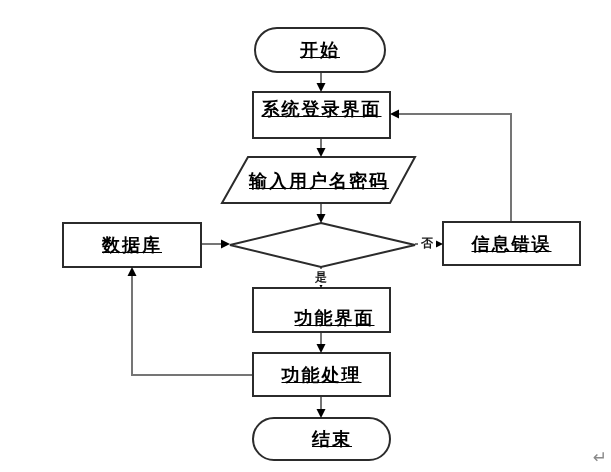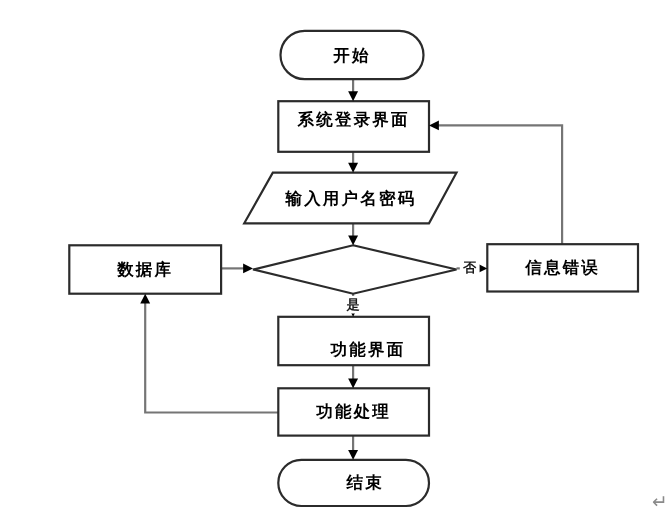--- a/index.html
+++ b/index.html
@@ -7,22 +7,22 @@
     position:relative;
     width:611px;height:472px;
     background:#ffffff;
     font-family:"DejaVu Serif","Liberation Serif",serif;
     overflow:hidden;
   }
   #diagram-svg{position:absolute;left:0;top:0;}
   .node-label{
     position:absolute;
     display:flex;align-items:center;justify-content:center;
-    font-weight:bold;font-size:15px;letter-spacing:2px;color:#000;
-    text-align:right;white-space:nowrap;
+    font-weight:bold;font-size:18px;letter-spacing:2px;color:#000;
+    text-align:right;white-space:nowrap;text-decoration:underline;
   }
   .node-label.two-line{flex-direction:row;line-height:21px;}
   .edge-label{
     position:absolute;
     display:flex;align-items:center;justify-content:center;
     font-weight:bold;font-size:12px;color:#1a1a1a;
     background:#ffffff;line-height:14px;letter-spacing:0;
   }
   .return-mark{
     position:absolute;right:4px;bottom:5px;

